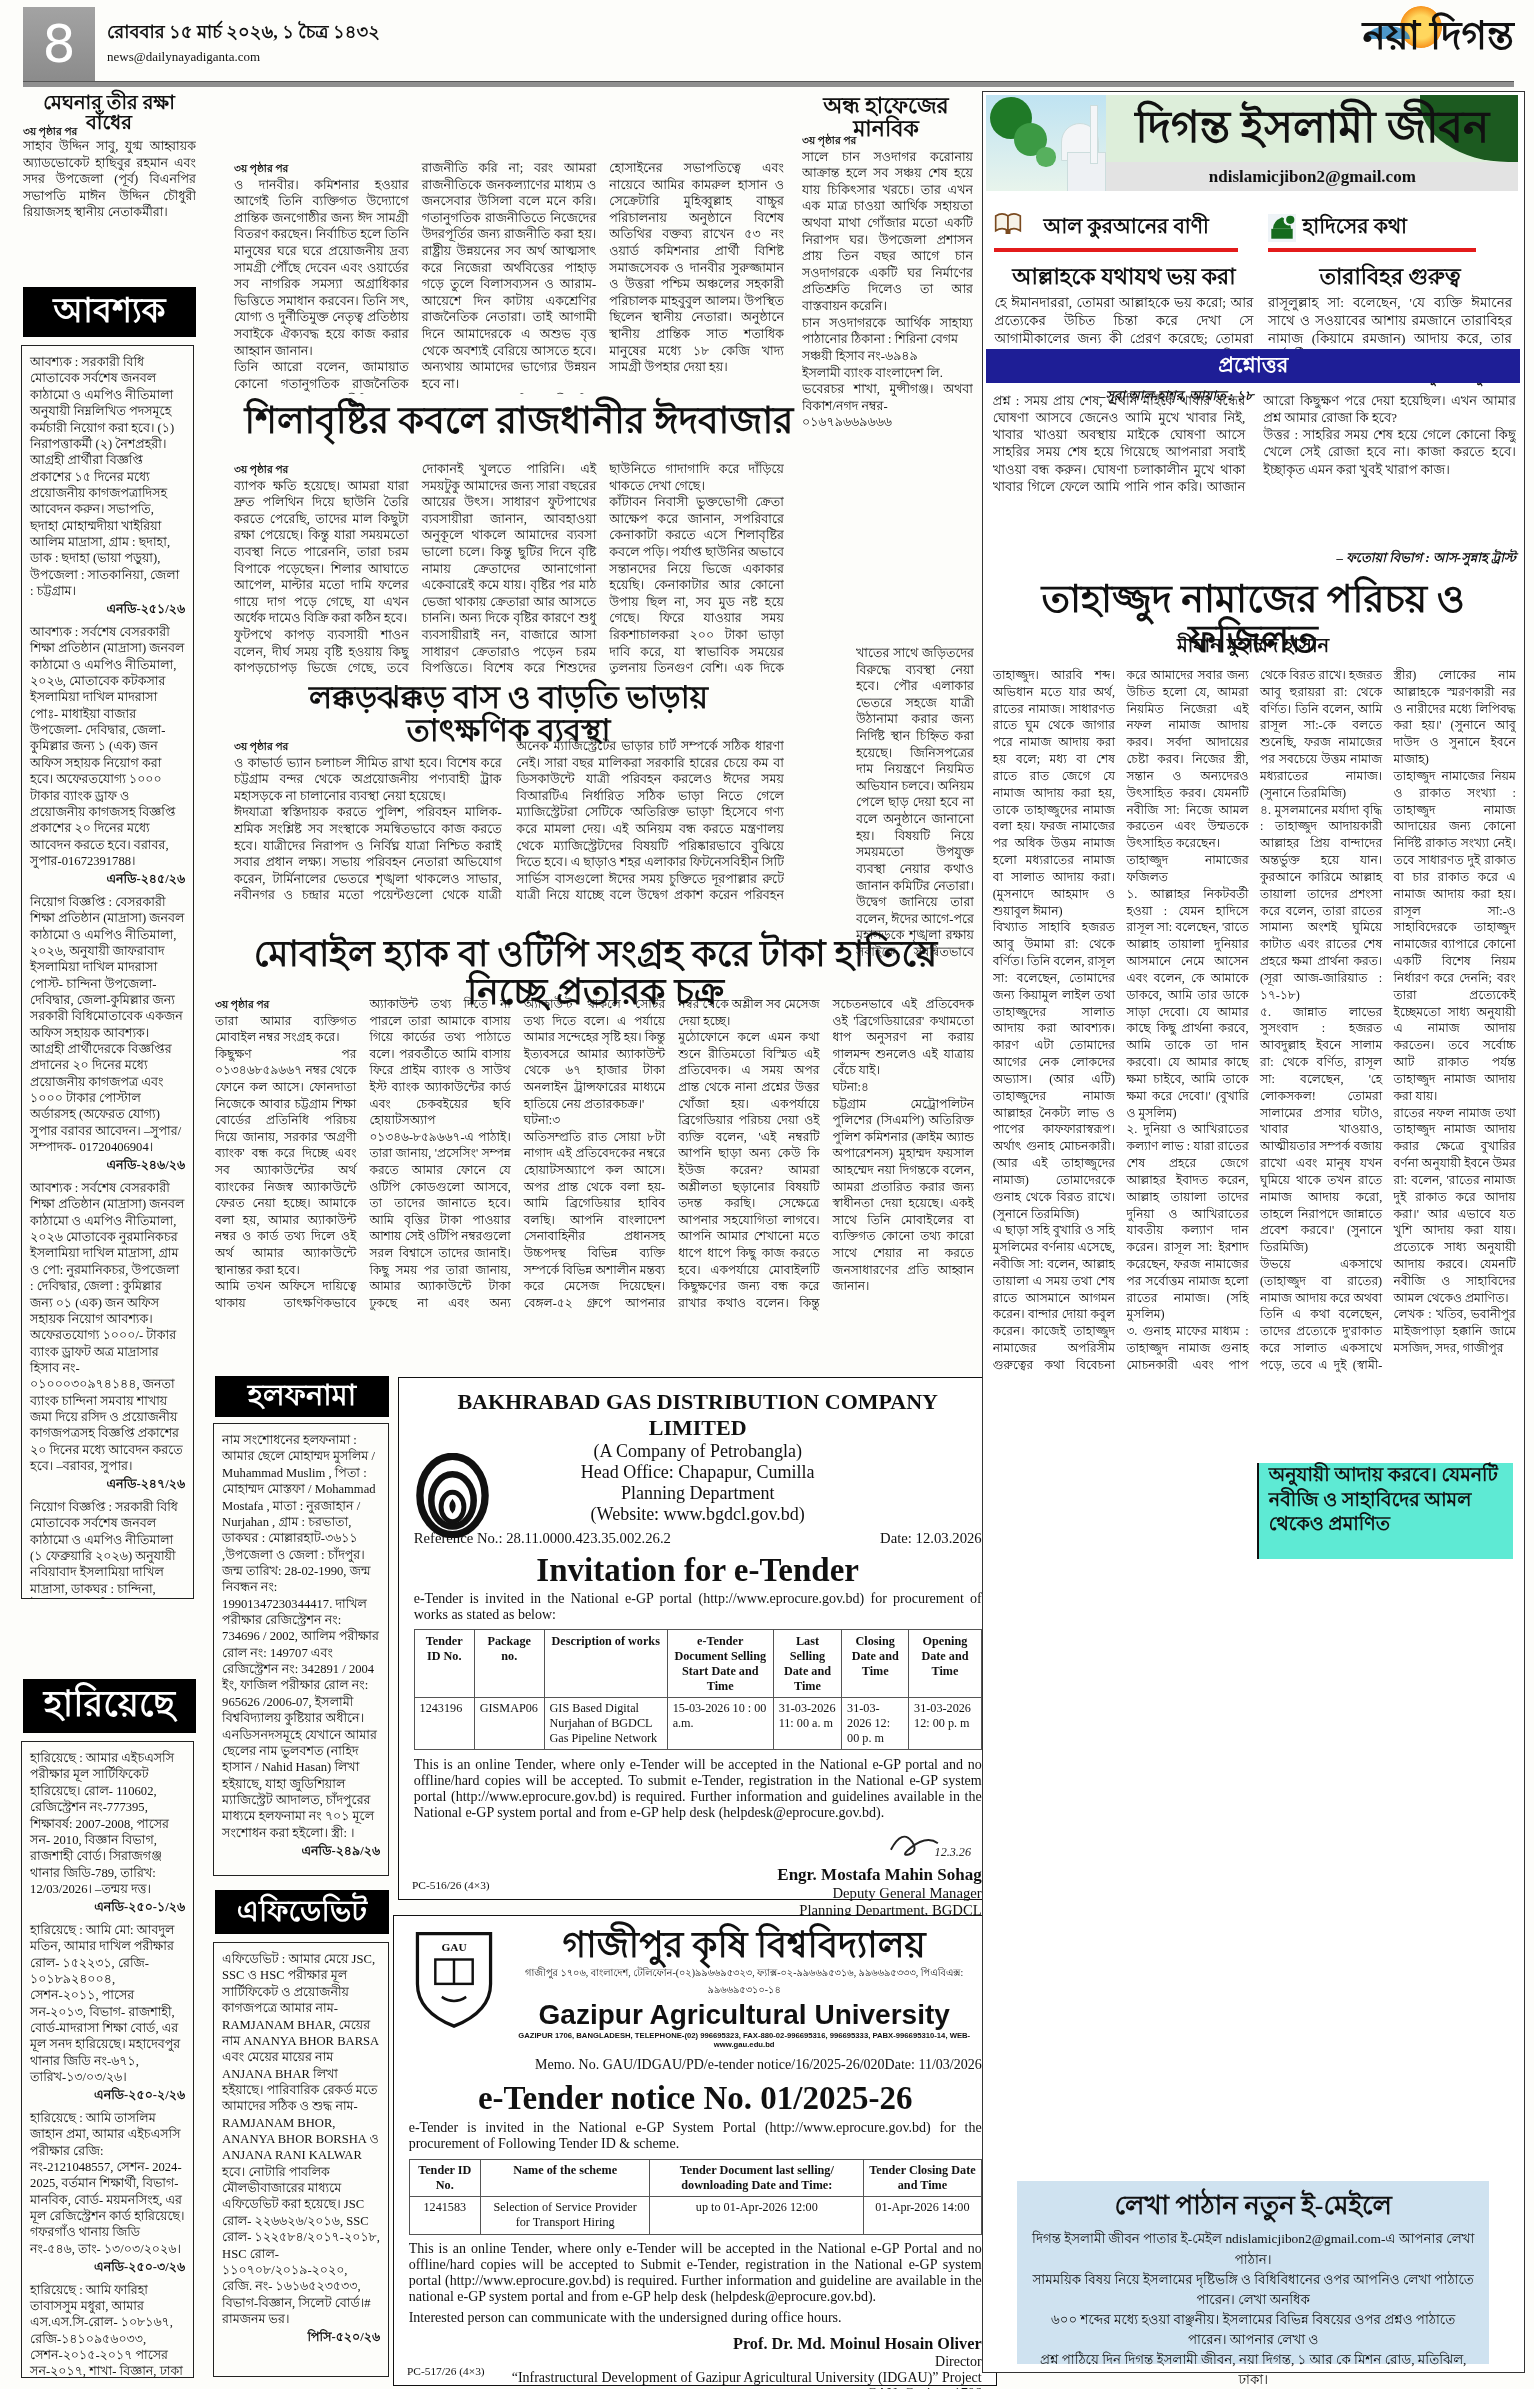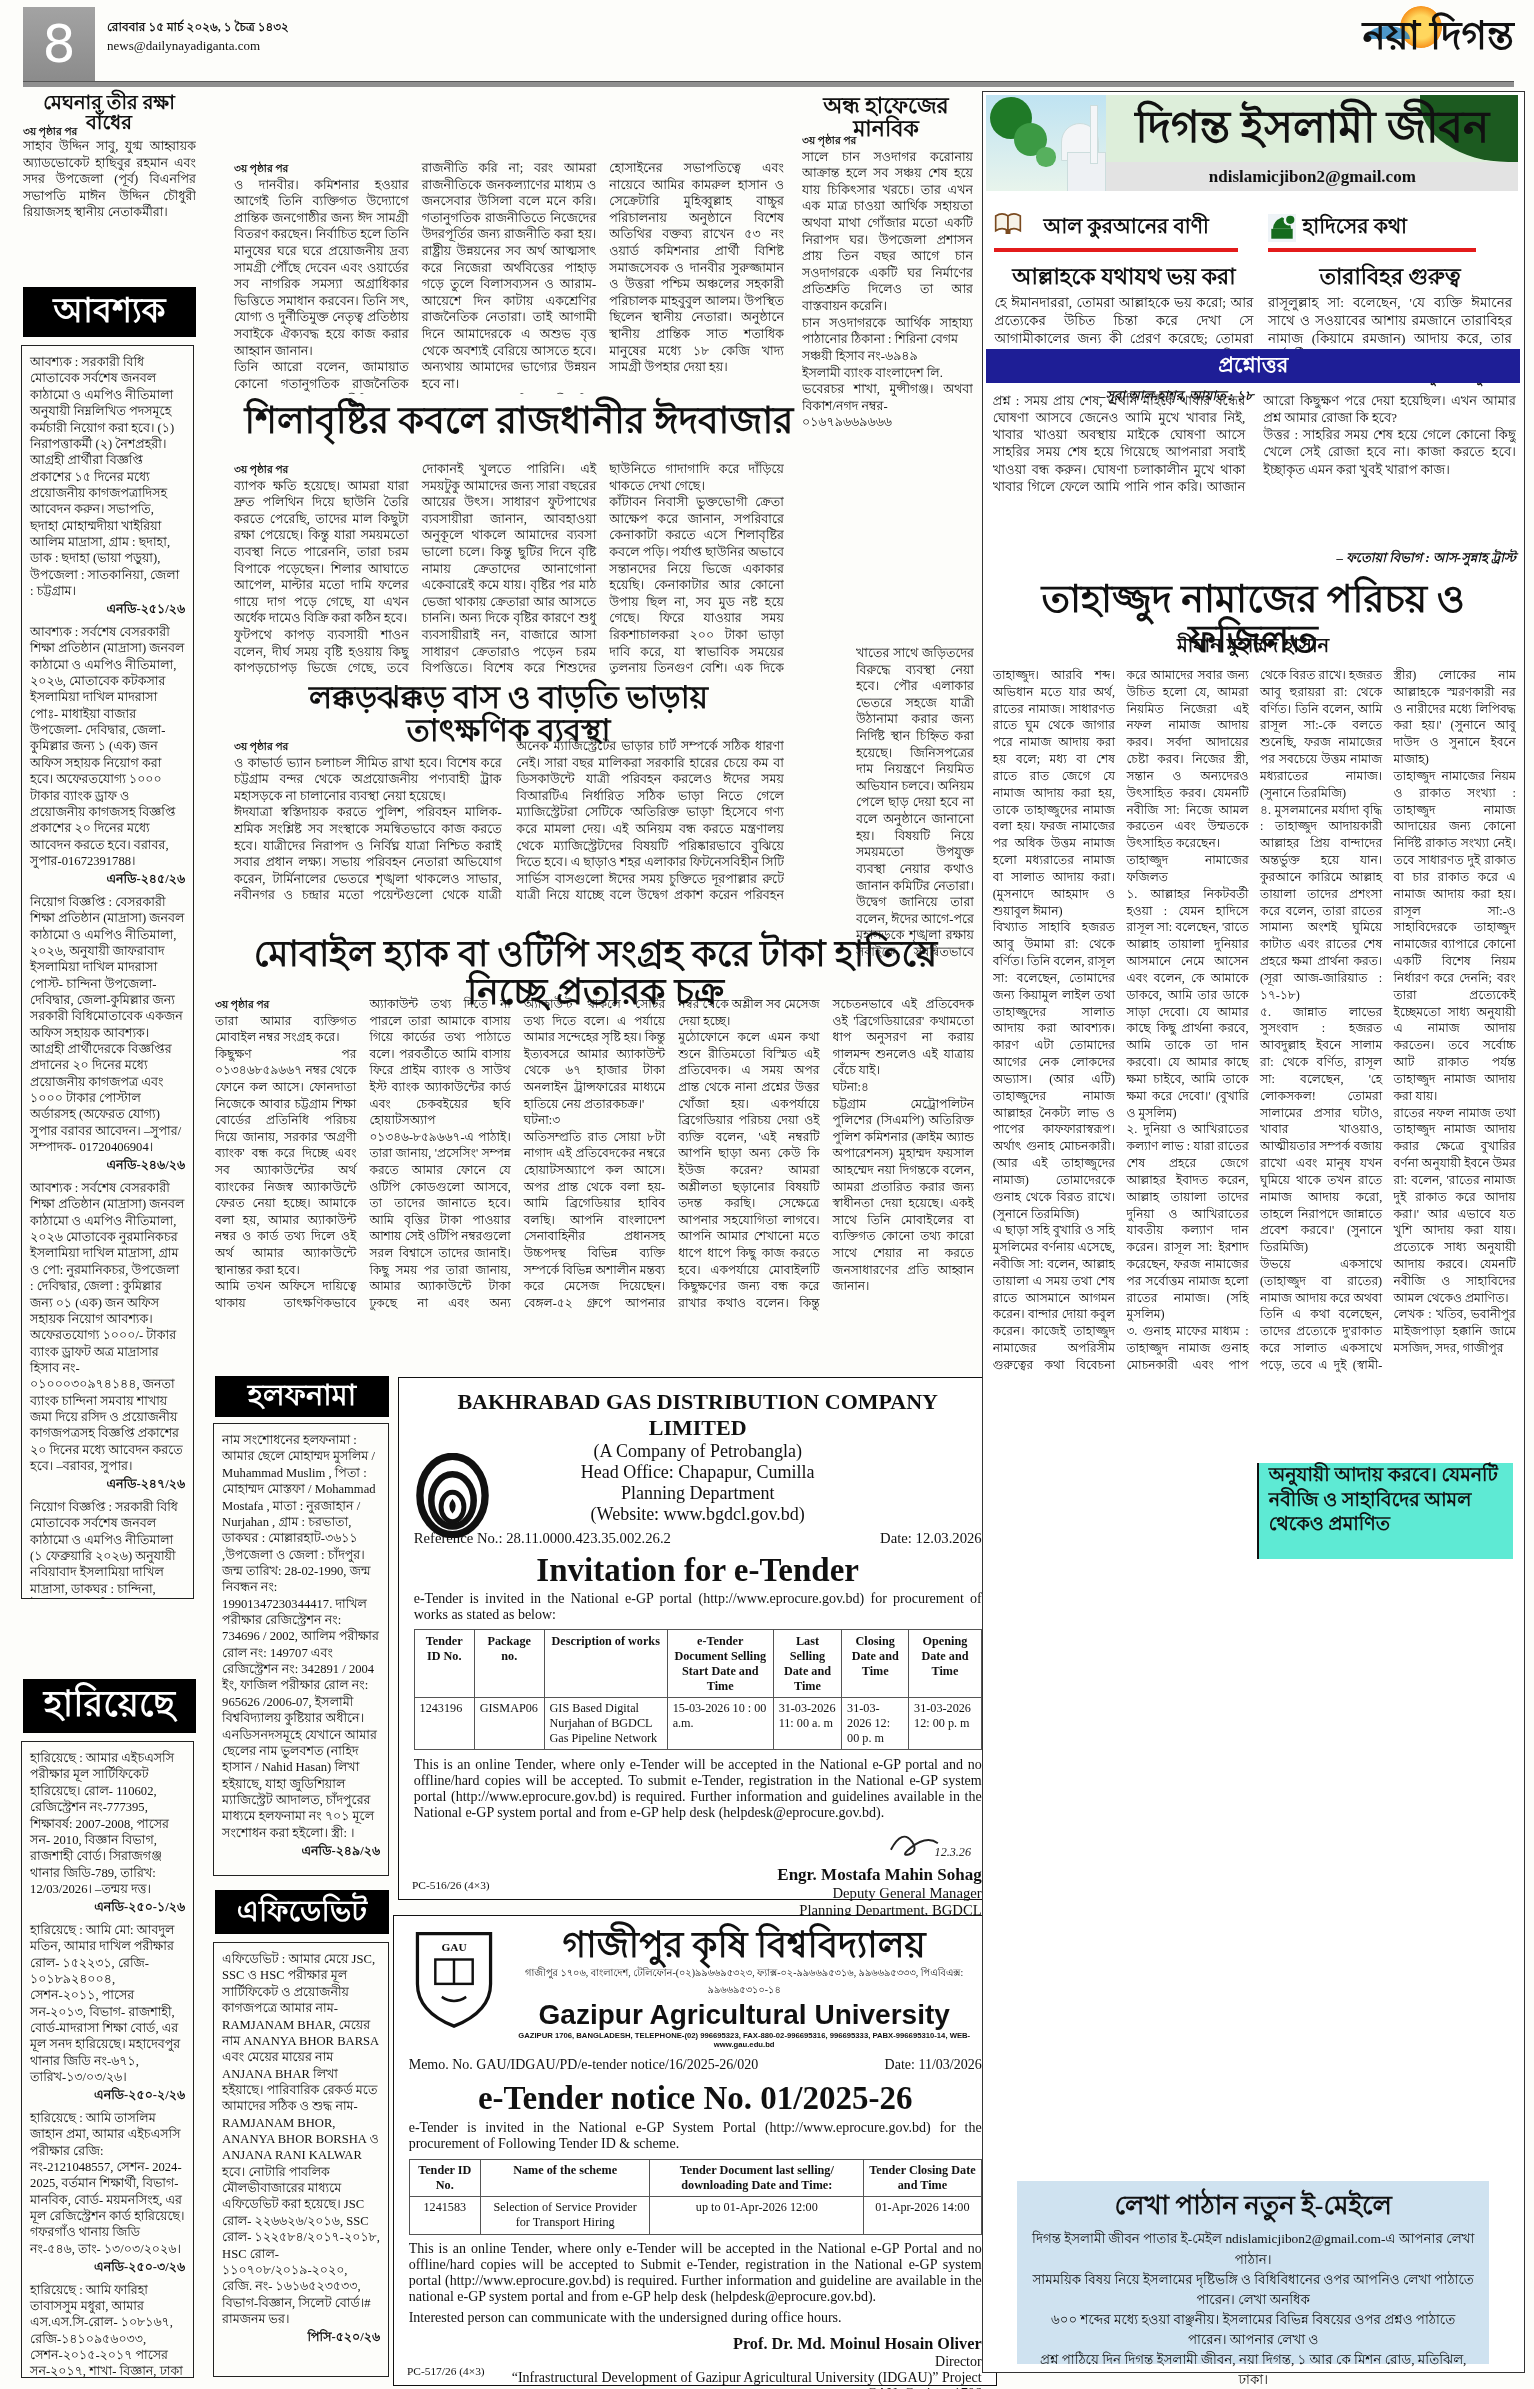--- a/index.html
+++ b/index.html
@@ -7,21 +7,21 @@
         font-family:"Liberation Serif","DejaVu Serif",serif;color:#111;overflow:hidden;}
   .abs{position:absolute;}
   .j{text-align:justify;text-justify:inter-word;}
   .pre{white-space:pre-line;}
   .c{text-align:center;}
   .r{text-align:right;}
   .b{font-weight:bold;}
   .clip{overflow:hidden;}
   
   #pagenum{background:linear-gradient(#a3a3a3,#8b8b8b);color:#fff;font-size:52px;display:flex;align-items:center;justify-content:center;font-family:"DejaVu Sans",sans-serif;}
-  #hdr-date{font-size:12px;font-weight:bold;}
+  #hdr-date{font-size:18px;font-weight:bold;}
   #hdr-mail{font-size:13px;}
   #rule{background:#8f8f8f;border-top:0.8px solid #555;}
   #brand{font-size:39px;font-weight:bold;text-align:right;position:relative;}
   #brand .sun{position:absolute;right:72px;top:1.6px;width:42px;height:42px;border-radius:50%;
     background:radial-gradient(circle,#ffd75e 0 40%,#f7941d 70%,rgba(247,148,29,0) 72%);}
   #brand .bird{position:absolute;right:104px;top:21px;width:44px;height:13px;border-radius:50% 50% 0 0/100% 100% 0 0;background:#2e86c1;opacity:.85;}
   #brand .txt{position:relative;}
   
   .hl{font-weight:bold;line-height:1.05;}
   .cont{font-size:10.6px;font-weight:bold;}
@@ -219,21 +219,21 @@
       <line x1="55" y1="40" x2="55" y2="70" stroke="#111" stroke-width="3"></line>
       <text x="55" y="30" font-size="14" text-anchor="middle" font-weight="bold" fill="#111">GAU</text>
       <path d="M40 86 q15 10 30 0" fill="none" stroke="#111" stroke-width="3"></path>
     </svg>
     <div style="margin-left:98px;">
       <div class="c hl" style="font-size:36px;">গাজীপুর কৃষি বিশ্ববিদ্যালয়</div>
       <div class="c" style="font-size:9.8px;">গাজীপুর ১৭০৬, বাংলাদেশ, টেলিফোন-(০২)৯৯৬৬৯৫৩২৩, ফ্যাক্স-০২-৯৯৬৬৯৫৩১৬, ৯৯৬৬৯৫৩৩৩, পিএবিএক্স: ৯৯৬৬৯৫৩১০-১৪</div>
       <div class="c b" style="font-size:28px;font-family:'Liberation Sans',sans-serif;">Gazipur Agricultural University</div>
       <div class="c b" style="font-size:7.7px;font-family:'Liberation Sans',sans-serif;">GAZIPUR 1706, BANGLADESH, TELEPHONE-(02) 996695323, FAX-880-02-996695316, 996695333, PABX-996695310-14, WEB- www.gau.edu.bd</div>
     </div>
-    <div style="display:flex;justify-content:space-between;font-size:14px;margin-top:8.1px;">
+    <div style="display:flex;justify-content:flex-end;font-size:14px;margin-top:8.1px;">
       <span>Memo. No. GAU/IDGAU/PD/e-tender notice/16/2025-26/020</span>
       <span>Date: 11/03/2026</span>
     </div>
     <div class="c b" style="font-size:33px;margin:6.5px 0 3.3px 0;">e-Tender notice No. 01/2025-26</div>
     <div class="j" style="font-size:14px;">e-Tender is invited in the National e-GP System Portal (http://www.eprocure.gov.bd) for the procurement of Following Tender ID &amp; scheme.</div>
     <table class="tbl">
       <tbody>
           <tr>
         <th>Tender ID No.</th>
         <th>Name of the scheme</th>

